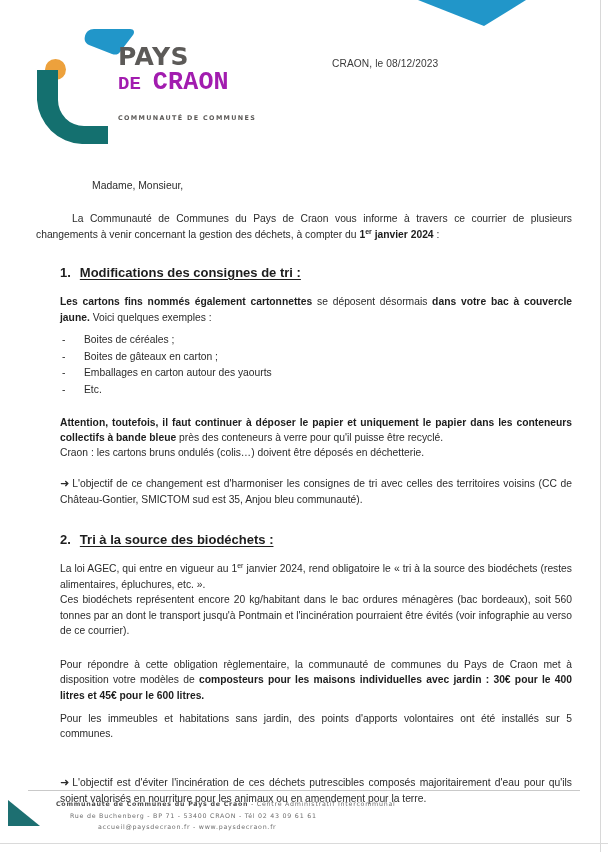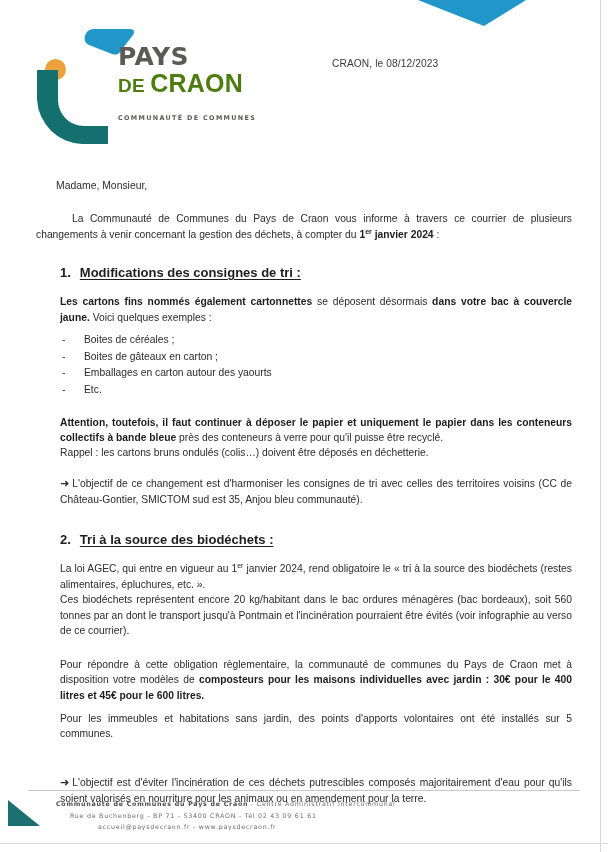--- a/index.html
+++ b/index.html
@@ -72,25 +72,25 @@
   }
   .logo-pays {
     font-family: "DejaVu Sans", sans-serif;
     font-size: 25px;
     font-weight: bold;
     letter-spacing: 0.5px;
     color: #5c5a58;
     line-height: 1;
   }
   .logo-decraon {
-    font-family: Liberation Sans, sans-serif;
+    font-family: Liberation Mono, monospace;
     font-size: 25px;
     font-weight: bold;
     letter-spacing: 0.2px;
-    color: #4d7c0f;
+    color: #a21caf;
     line-height: 1.12;
     white-space: nowrap;
   }
   .logo-decraon .small { font-size: 19px; }
   .logo-sub {
     font-family: "DejaVu Sans", sans-serif;
     font-size: 6.4px;
     font-weight: bold;
     letter-spacing: 1.35px;
     color: #5c5a58;
@@ -113,21 +113,21 @@
   }
 
   
   .content {
     position: absolute;
     left: 0; top: 150px;
     width: 608px;
   }
 
   .salutation {
-    margin: 30px 0 0 56px;
+    margin: 30px 0 0 92px;
     font-size: 10.4px;
     color: #2b2b2b;
   }
 
   .para {
     margin: 0 36px 0 36px;
     font-size: 10.3px;
     line-height: 1.52;
     color: #2b2b2b;
     text-align: justify;
@@ -283,21 +283,21 @@
 
     <ul class="bullets">
       <li><span class="dash">-</span><span>Boites de céréales ;</span></li>
       <li><span class="dash">-</span><span>Boites de gâteaux en carton ;</span></li>
       <li><span class="dash">-</span><span>Emballages en carton autour des yaourts</span></li>
       <li><span class="dash">-</span><span>Etc.</span></li>
     </ul>
 
     <p class="block tight" style="margin-top:16px"><b>Attention, toutefois, il faut continuer à déposer le papier et uniquement le papier dans les conteneurs collectifs à bande bleue</b><span> près des conteneurs à verre pour qu'il puisse être recyclé.</span></p>
 
-    <p class="block tight" style="margin-top:0">Rappel : les cartons bruns ondulés (colis…) doivent être déposés en déchetterie.</p>
+    <p class="block tight" style="margin-top:0">Craon : les cartons bruns ondulés (colis…) doivent être déposés en déchetterie.</p>
 
     <p class="arrow-para"><span class="arrow-glyph">➜</span><span>L'objectif de ce changement est d'harmoniser les consignes de tri avec celles des territoires voisins</span> <span>(CC de Château-Gontier, SMICTOM sud est 35, Anjou bleu communauté).</span></p>
 
     <div class="section-title" style="margin-top:24px"><span class="num">2.</span><span class="ttl">Tri à la source des biodéchets :</span></div>
 
     <p class="block tight"><span>La loi AGEC, qui entre en vigueur au 1</span><span class="sup">er</span><span> janvier 2024, rend obligatoire le « tri à la source des biodéchets (restes alimentaires, épluchures, etc. ».</span></p>
 
     <p class="block tight" style="margin-top:0">Ces biodéchets représentent encore 20 kg/habitant dans le bac ordures ménagères (bac bordeaux), soit 560 tonnes par an dont le transport jusqu'à Pontmain et l'incinération pourraient être évités (voir infographie au verso de ce courrier).</p>
 
     <p class="block tight" style="margin-top:18px"><span>Pour répondre à cette obligation règlementaire, la communauté de communes du Pays de Craon met à disposition votre modèles de </span><b>composteurs pour les maisons individuelles avec jardin : 30€ pour le 400 litres et 45€ pour le 600 litres.</b></p>

